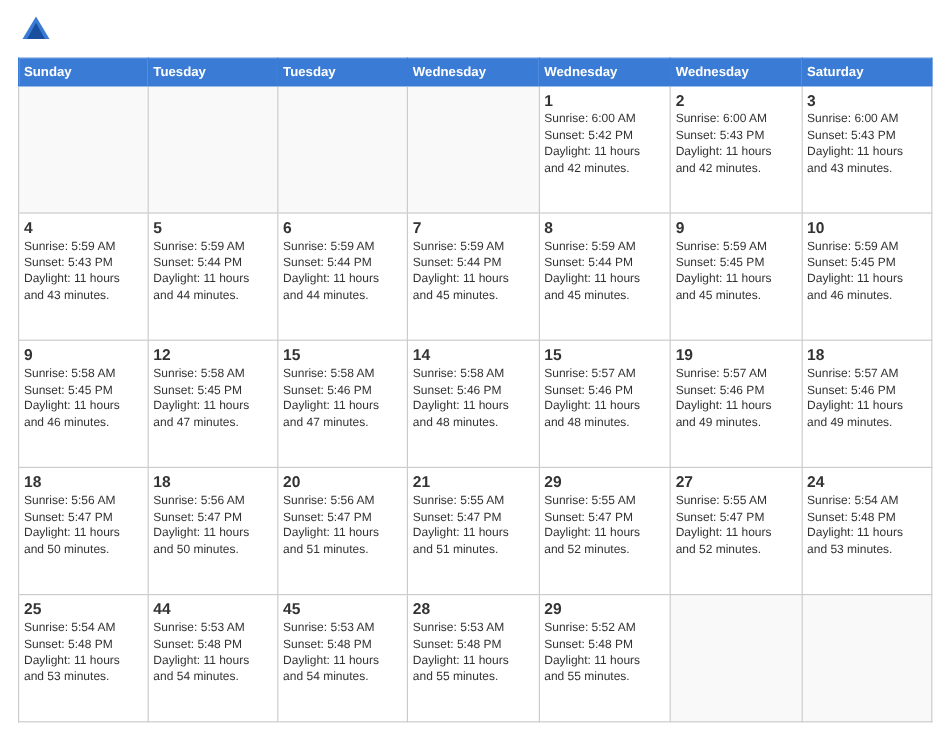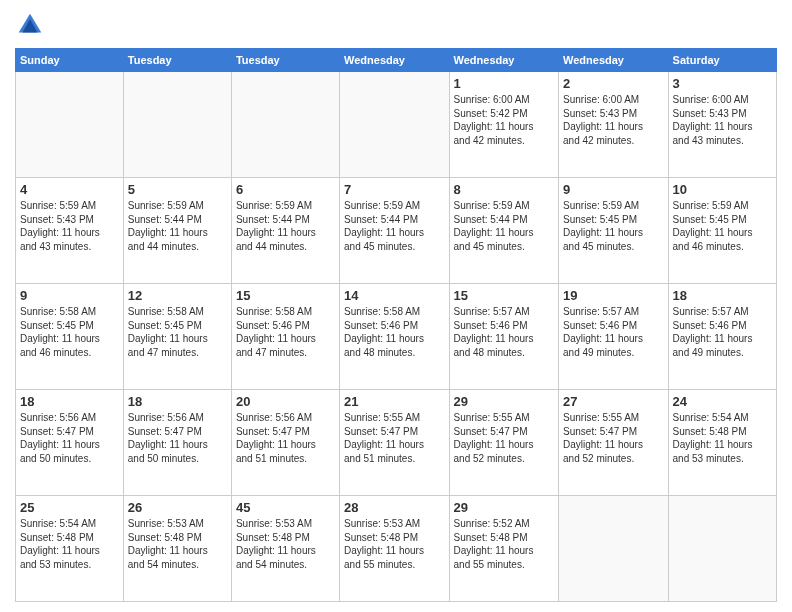--- a/index.html
+++ b/index.html
@@ -312,21 +312,21 @@
         </tr>
         <tr>
           <td>
             <span class="day-num">25</span>
             <div class="day-info" style="white-space: pre-line;">Sunrise: 5:54 AM
 Sunset: 5:48 PM
 Daylight: 11 hours
 and 53 minutes.</div>
           </td>
           <td>
-            <span class="day-num">26</span>
+            <span class="day-num">44</span>
             <div class="day-info" style="white-space: pre-line;">Sunrise: 5:53 AM
 Sunset: 5:48 PM
 Daylight: 11 hours
 and 54 minutes.</div>
           </td>
           <td>
             <span class="day-num">45</span>
             <div class="day-info" style="white-space: pre-line;">Sunrise: 5:53 AM
 Sunset: 5:48 PM
 Daylight: 11 hours

